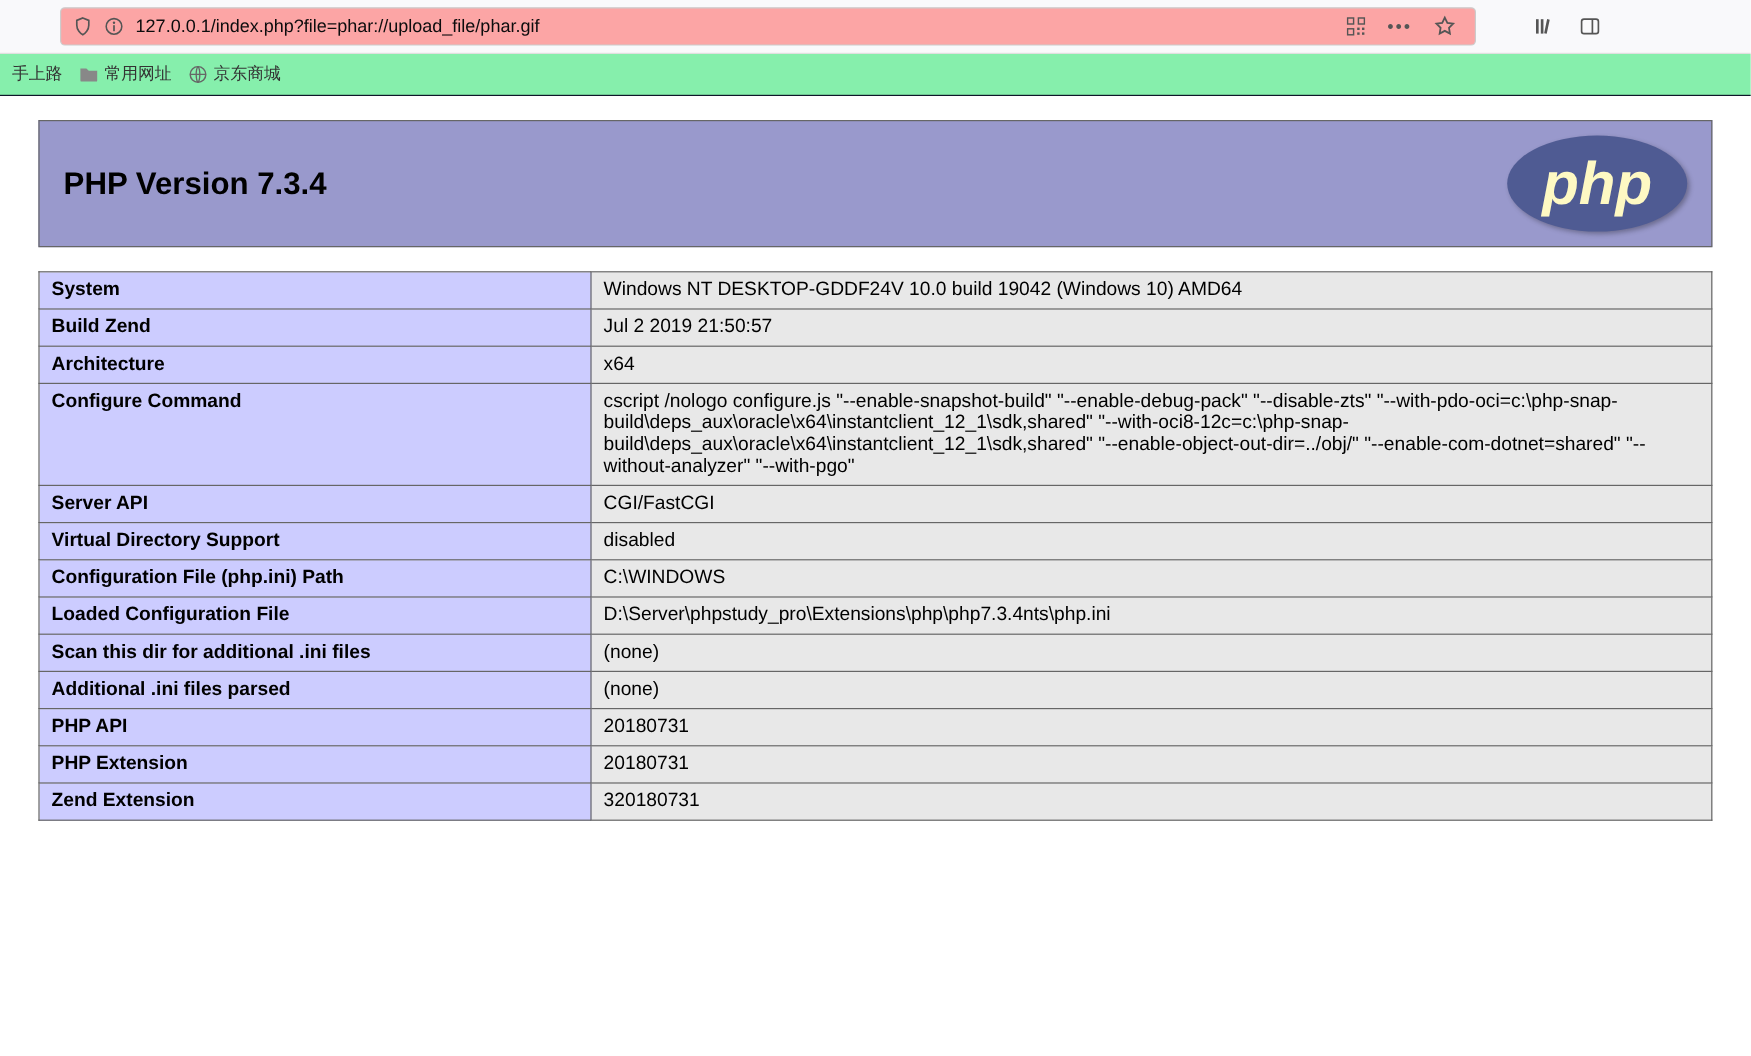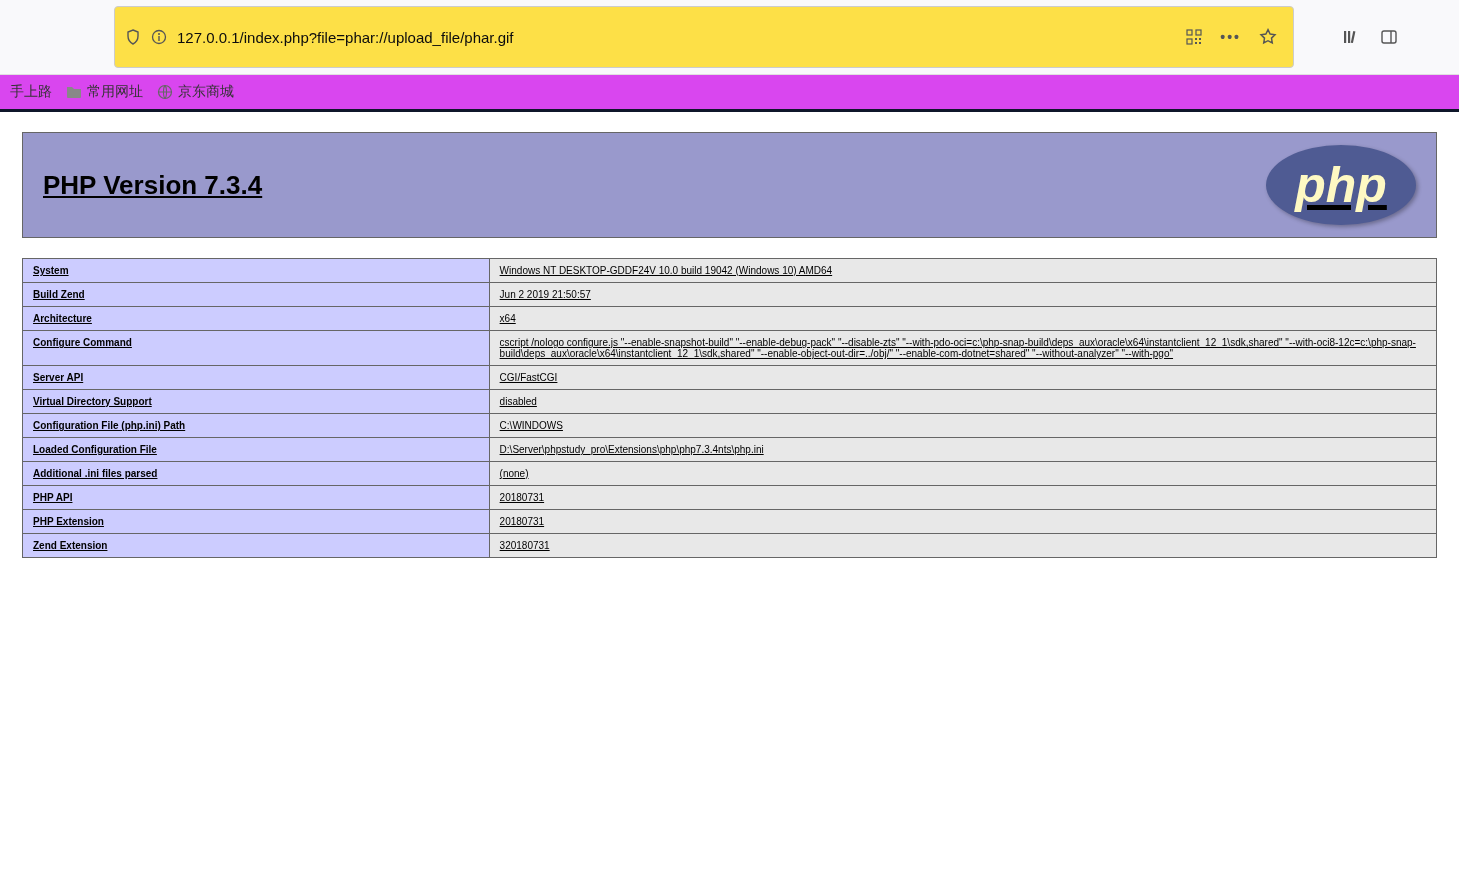--- a/index.html
+++ b/index.html
@@ -19,27 +19,27 @@
       align-items: center;
       padding: 6px 10px;
       background: #f9f9fb;
       border-bottom: 1px solid #e0e0e0;
       gap: 8px;
     }
     .url-bar {
       display: flex;
       align-items: center;
       flex: 1;
-      background: #fde047;
+      background: #fca5a5;
       border: 1px solid #ccc;
       border-radius: 4px;
-      padding: 21px 10px;
+      padding: 6px 10px;
       gap: 10px;
       max-width: 1180px;
-      margin-left: 104px;
+      margin-left: 40px;
     }
     .url-bar .icon-box {
       display: inline-flex;
       align-items: center;
       justify-content: center;
       width: 16px;
       height: 16px;
       color: #555;
     }
     .url-text {
@@ -63,42 +63,41 @@
       color: #555;
       font-size: 16px;
     }
 
     
     .bookmarks-bar {
       display: flex;
       align-items: center;
       gap: 14px;
       padding: 8px 10px;
-      background: #d946ef;
-      border-bottom: 3px solid #0f172a;
+      background: #86efac;
+      border-bottom: 1px solid #0f172a;
       font-size: 14px;
     }
     .bookmarks-bar .bm-item {
       display: flex;
       align-items: center;
       gap: 5px;
       color: #333;
     }
     .bm-icon {
       display: inline-flex;
       width: 16px;
       height: 16px;
       align-items: center;
       justify-content: center;
     }
 
     
     .content-wrap {
-      padding: 20px 22px;
-      text-decoration: underline;
+      padding: 20px 32px;
     }
     .php-header {
       display: flex;
       justify-content: space-between;
       align-items: center;
       background: #9999cc;
       border: 1px solid #666;
       padding: 12px 20px;
       margin-bottom: 20px;
     }
@@ -126,21 +125,21 @@
     }
 
     .info-table {
       width: 100%;
       border-collapse: collapse;
       border: 1px solid #666;
     }
     .info-table td {
       border: 1px solid #666;
       padding: 6px 10px;
-      font-size: 10px;
+      font-size: 16px;
       vertical-align: top;
     }
     .info-table td.key {
       background: #ccccff;
       width: 33%;
       font-weight: 700;
       color: #000;
     }
     .info-table td.val {
       background: #e8e8e8;
@@ -238,21 +237,21 @@
   </div>
 
   <table class="info-table">
     <tbody id="info-body">
         <tr>
           <td class="key">System</td>
           <td class="val">Windows NT DESKTOP-GDDF24V 10.0 build 19042 (Windows 10) AMD64</td>
         </tr>
         <tr>
           <td class="key">Build Zend</td>
-          <td class="val">Jun 2 2019 21:50:57</td>
+          <td class="val">Jul 2 2019 21:50:57</td>
         </tr>
         <tr>
           <td class="key">Architecture</td>
           <td class="val">x64</td>
         </tr>
         <tr>
           <td class="key">Configure Command</td>
           <td class="val">cscript /nologo configure.js "--enable-snapshot-build" "--enable-debug-pack" "--disable-zts" "--with-pdo-oci=c:\php-snap-build\deps_aux\oracle\x64\instantclient_12_1\sdk,shared" "--with-oci8-12c=c:\php-snap-build\deps_aux\oracle\x64\instantclient_12_1\sdk,shared" "--enable-object-out-dir=../obj/" "--enable-com-dotnet=shared" "--without-analyzer" "--with-pgo"</td>
         </tr>
         <tr>
@@ -263,20 +262,24 @@
           <td class="key">Virtual Directory Support</td>
           <td class="val">disabled</td>
         </tr>
         <tr>
           <td class="key">Configuration File (php.ini) Path</td>
           <td class="val">C:\WINDOWS</td>
         </tr>
         <tr>
           <td class="key">Loaded Configuration File</td>
           <td class="val">D:\Server\phpstudy_pro\Extensions\php\php7.3.4nts\php.ini</td>
+        </tr>
+        <tr>
+          <td class="key">Scan this dir for additional .ini files</td>
+          <td class="val">(none)</td>
         </tr>
         <tr>
           <td class="key">Additional .ini files parsed</td>
           <td class="val">(none)</td>
         </tr>
         <tr>
           <td class="key">PHP API</td>
           <td class="val">20180731</td>
         </tr>
         <tr>

